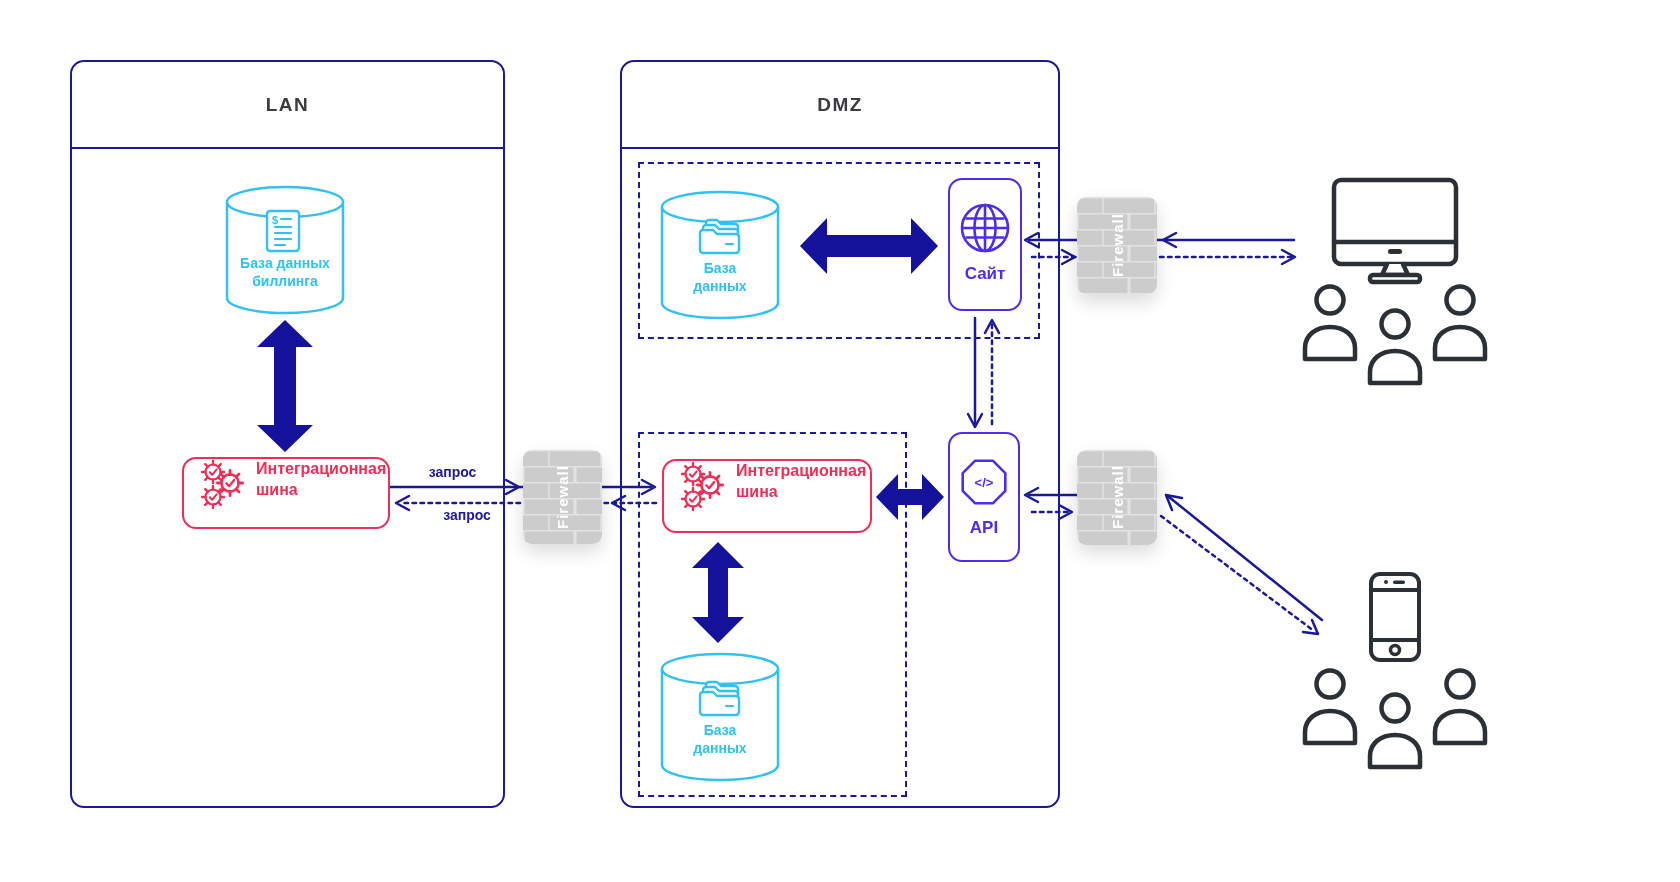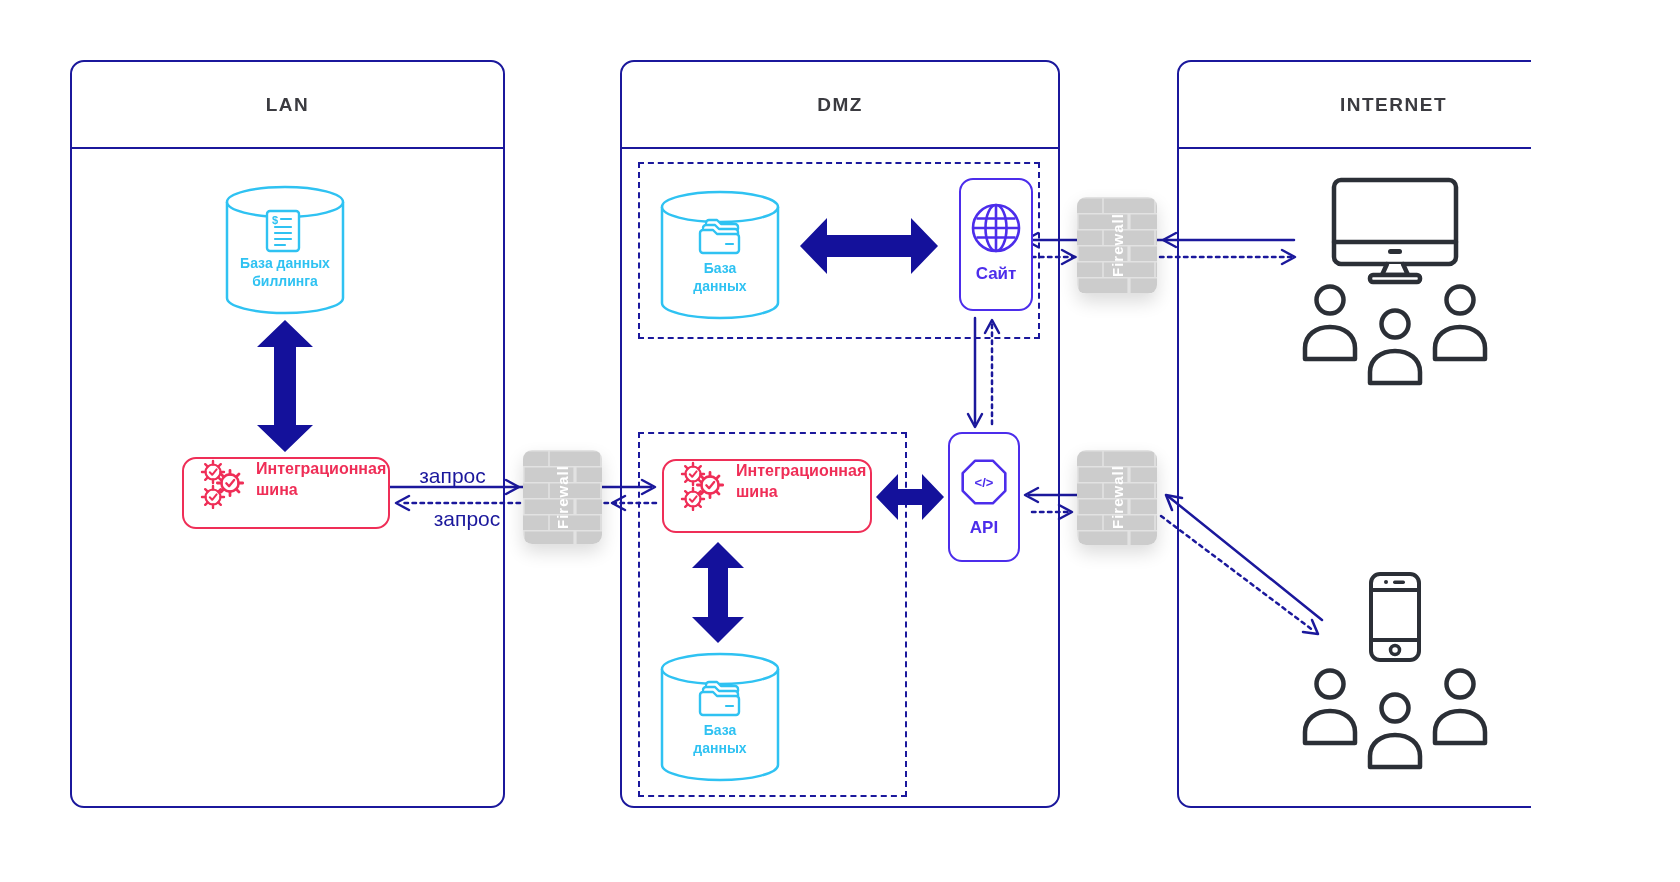--- a/index.html
+++ b/index.html
@@ -28,21 +28,21 @@
   .cyl{position:absolute;}
   .cyl .cyl-label{position:absolute;left:0;width:100%;text-align:center;color:var(--cyan);
     font-size:14px;font-weight:700;line-height:1.28;white-space:pre-line;}
 
   .node-box{position:absolute;background:#fff;border-radius:14px;}
   .bus{border:2.5px solid var(--red);display:flex;align-items:flex-start;padding-left:16px;}
   .bus-label{color:var(--red);font-size:16px;font-weight:700;line-height:1.3;margin-left:12px;white-space:pre-line;}
   .pbox{border:2.5px solid var(--purple);display:flex;flex-direction:column;align-items:center;}
   .pbox-label{color:var(--purple);font-size:17px;font-weight:700;margin-top:8px;}
 
-  .edge-label{position:absolute;color:var(--navy);font-size:21px;font-weight:400;text-align:center;}
+  .edge-label{position:absolute;color:var(--navy);font-size:14px;font-weight:700;text-align:center;}
 
   .firewall{position:absolute;border-radius:9px;box-shadow:0 8px 18px rgba(0,0,0,.14);}
   .firewall svg{position:absolute;left:0;top:0;}
   .fw-label{position:absolute;inset:0;display:flex;align-items:center;justify-content:center;
     writing-mode:vertical-rl;transform:rotate(180deg);color:#ffffff;font-size:15px;font-weight:700;letter-spacing:1px;}
 
   .device{position:absolute;}
 </style>
 </head>
 <body>
@@ -73,25 +73,20 @@
   <div class="zone" style="left:70px;top:60px;width:435px;height:748px;">
     <div class="zone-header">
       <div class="zone-title">LAN</div>
     </div>
   </div>
   <div class="zone" style="left:620px;top:60px;width:440px;height:748px;">
     <div class="zone-header">
       <div class="zone-title">DMZ</div>
     </div>
   </div>
-  <div class="zone" style="left:1177px;top:60px;width:433px;height:748px;">
-    <div class="zone-header">
-      <div class="zone-title">INTERNET</div>
-    </div>
-  </div>
 
   <div class="dashed-box" style="left:638px;top:162px;width:402px;height:177px;"></div>
   <div class="dashed-box" style="left:638px;top:432px;width:269px;height:365px;"></div>
 
   <svg class="layer" width="1680" height="882" viewBox="0 0 1680 882">
 
     <g fill="var(--navy-arrow)">
       <polygon points="285,320 313,347 296,347 296,425 313,425 285,452 257,425 274,425 274,347 257,347"></polygon>
       <polygon points="800,246 827,218 827,235 911,235 911,218 938,246 911,274 911,257 827,257 827,274"></polygon>
       <polygon points="718,542 744,568 728,568 728,617 744,617 718,643 692,617 708,617 708,568 692,568"></polygon>
@@ -178,21 +173,21 @@
         <path d="M46 33 a3 3 0 0 1 3 -3 h8 l4 4 h14 a3 3 0 0 1 3 3 v2"></path>
         <path d="M43 38 a3 3 0 0 1 3 -3 h9 l4 4 h16 a3 3 0 0 1 3 3 v2"></path>
         <path d="M40 43 a3 3 0 0 1 3 -3 h10 l4 4 h19 a3 3 0 0 1 3 3 v13 a3 3 0 0 1 -3 3 H43 a3 3 0 0 1 -3 -3 Z"></path>
         <path d="M66 54 h7" stroke-width="2.2"></path>
       </g>
     </svg>
     <div class="cyl-label" style="top:70px;">База
 данных</div>
   </div>
 
-  <div class="node-box pbox" style="left:948px;top:178px;width:74px;height:133px;margin-left:11px;">
+  <div class="node-box pbox" style="left:948px;top:178px;width:74px;height:133px;">
     <svg width="56" height="56" viewBox="0 0 56 56" style="margin-top:20px;">
       <g fill="none" stroke="var(--purple)" stroke-width="2.6">
         <circle cx="28" cy="28" r="23"></circle>
         <ellipse cx="28" cy="28" rx="10.5" ry="23"></ellipse>
         <path d="M28 5 V51 M5 28 H51 M8.5 18.5 H47.5 M8.5 37.5 H47.5"></path>
       </g>
     </svg>
     <div class="pbox-label">Сайт</div>
   </div>
 

